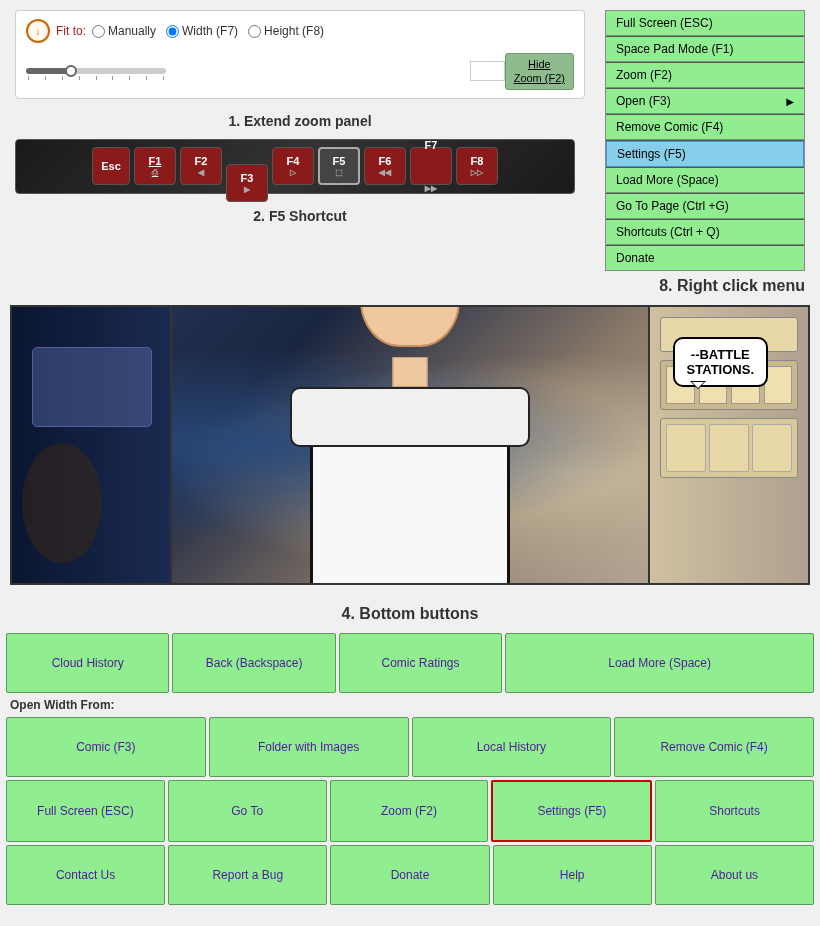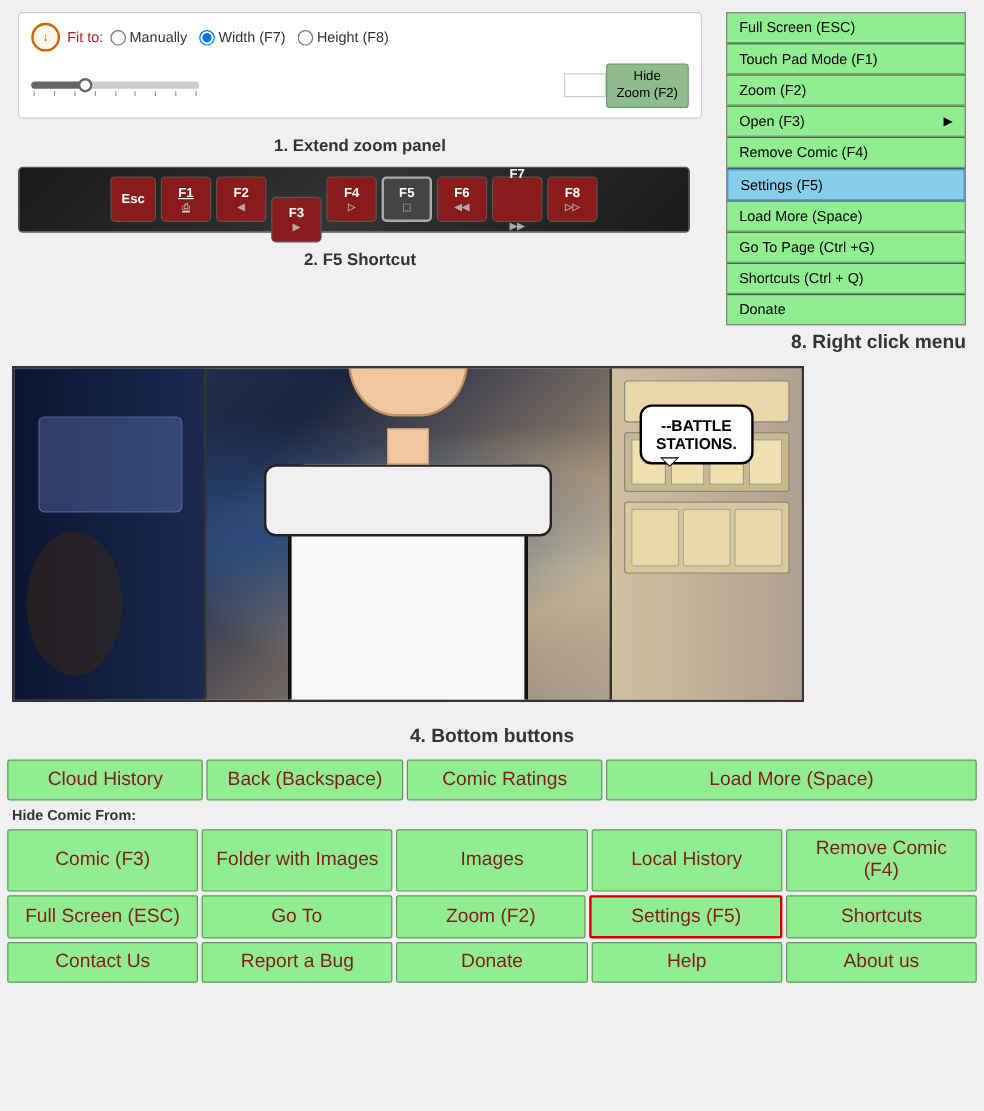--- a/index.html
+++ b/index.html
@@ -49,20 +49,21 @@
       display: flex;
       align-items: center;
       gap: 3px;
       font-size: 12px;
       color: #333;
     }
     .zoom-panel-row2 {
       display: flex;
       align-items: center;
       gap: 0;
+      text-decoration: underline;
     }
     .slider-container {
       display: flex;
       align-items: center;
       gap: 4px;
       flex: 1;
     }
     .slider-track {
       width: 140px;
       height: 6px;
@@ -187,21 +188,21 @@
       text-align: right;
       white-space: nowrap;
     }
 
     
     .comic-section {
       padding: 0 10px;
       margin-bottom: 10px;
     }
     .comic-image {
-      width: 660px;
+      width: 800px;
       height: 280px;
       background: linear-gradient(135deg, #2a3a5c 0%, #1a2540 30%, #8a7a6a 60%, #c8b8a8 100%);
       border: 2px solid #333;
       position: relative;
       overflow: hidden;
       display: flex;
       align-items: center;
       justify-content: center;
     }
     .comic-bg {
@@ -260,24 +261,24 @@
       background: #f0f0f0;
     }
     .btn-row {
       display: flex;
       gap: 3px;
     }
     .btn {
       background: #90ee90;
       border: 1px solid #5a9a5a;
       border-radius: 2px;
-      padding: 7px 8px;
-      font-size: 16px;
+      padding: 22px 8px;
+      font-size: 12px;
       cursor: pointer;
-      color: #7f1d1d;
+      color: #4c1d95;
       flex: 1;
       text-align: center;
     }
     .btn.highlighted {
       border: 2px solid #cc0000;
       background: #90ee90;
     }
     .open-label {
       font-size: 12px;
       color: #333;
@@ -405,21 +406,21 @@
 
     <div class="step-label">2.  F5 Shortcut</div>
   </div>
 
   <div class="right-menu-container">
     <div class="right-menu">
       <div class="menu-item">
         <span>Full Screen (ESC)</span>
       </div>
       <div class="menu-item">
-        <span>Touch Pad Mode (F1)</span>
+        <span>Space Pad Mode (F1)</span>
       </div>
       <div class="menu-item">
         <span>Zoom (F2)</span>
       </div>
       <div class="menu-item">
         <span>Open (F3)</span>
         <span class="arrow">▶</span>
       </div>
       <div class="menu-item">
         <span>Remove Comic (F4)</span>
@@ -491,26 +492,25 @@
 
 <div class="bottom-buttons">
 
   <div class="btn-row">
     <button class="btn">Cloud History</button>
     <button class="btn">Back (Backspace)</button>
     <button class="btn">Comic Ratings</button>
     <button class="btn" style="flex:2;">Load More (Space)</button>
   </div>
 
-  <div class="open-label">Hide Comic From:</div>
+  <div class="open-label">Open Width From:</div>
 
   <div class="btn-row">
     <button class="btn">Comic (F3)</button>
     <button class="btn">Folder with Images</button>
-    <button class="btn">Images</button>
     <button class="btn">Local History</button>
     <button class="btn">Remove Comic (F4)</button>
   </div>
 
   <div class="btn-row">
     <button class="btn">Full Screen (ESC)</button>
     <button class="btn">Go To</button>
     <button class="btn">Zoom (F2)</button>
     <button class="btn highlighted">Settings (F5)</button>
     <button class="btn">Shortcuts</button>

